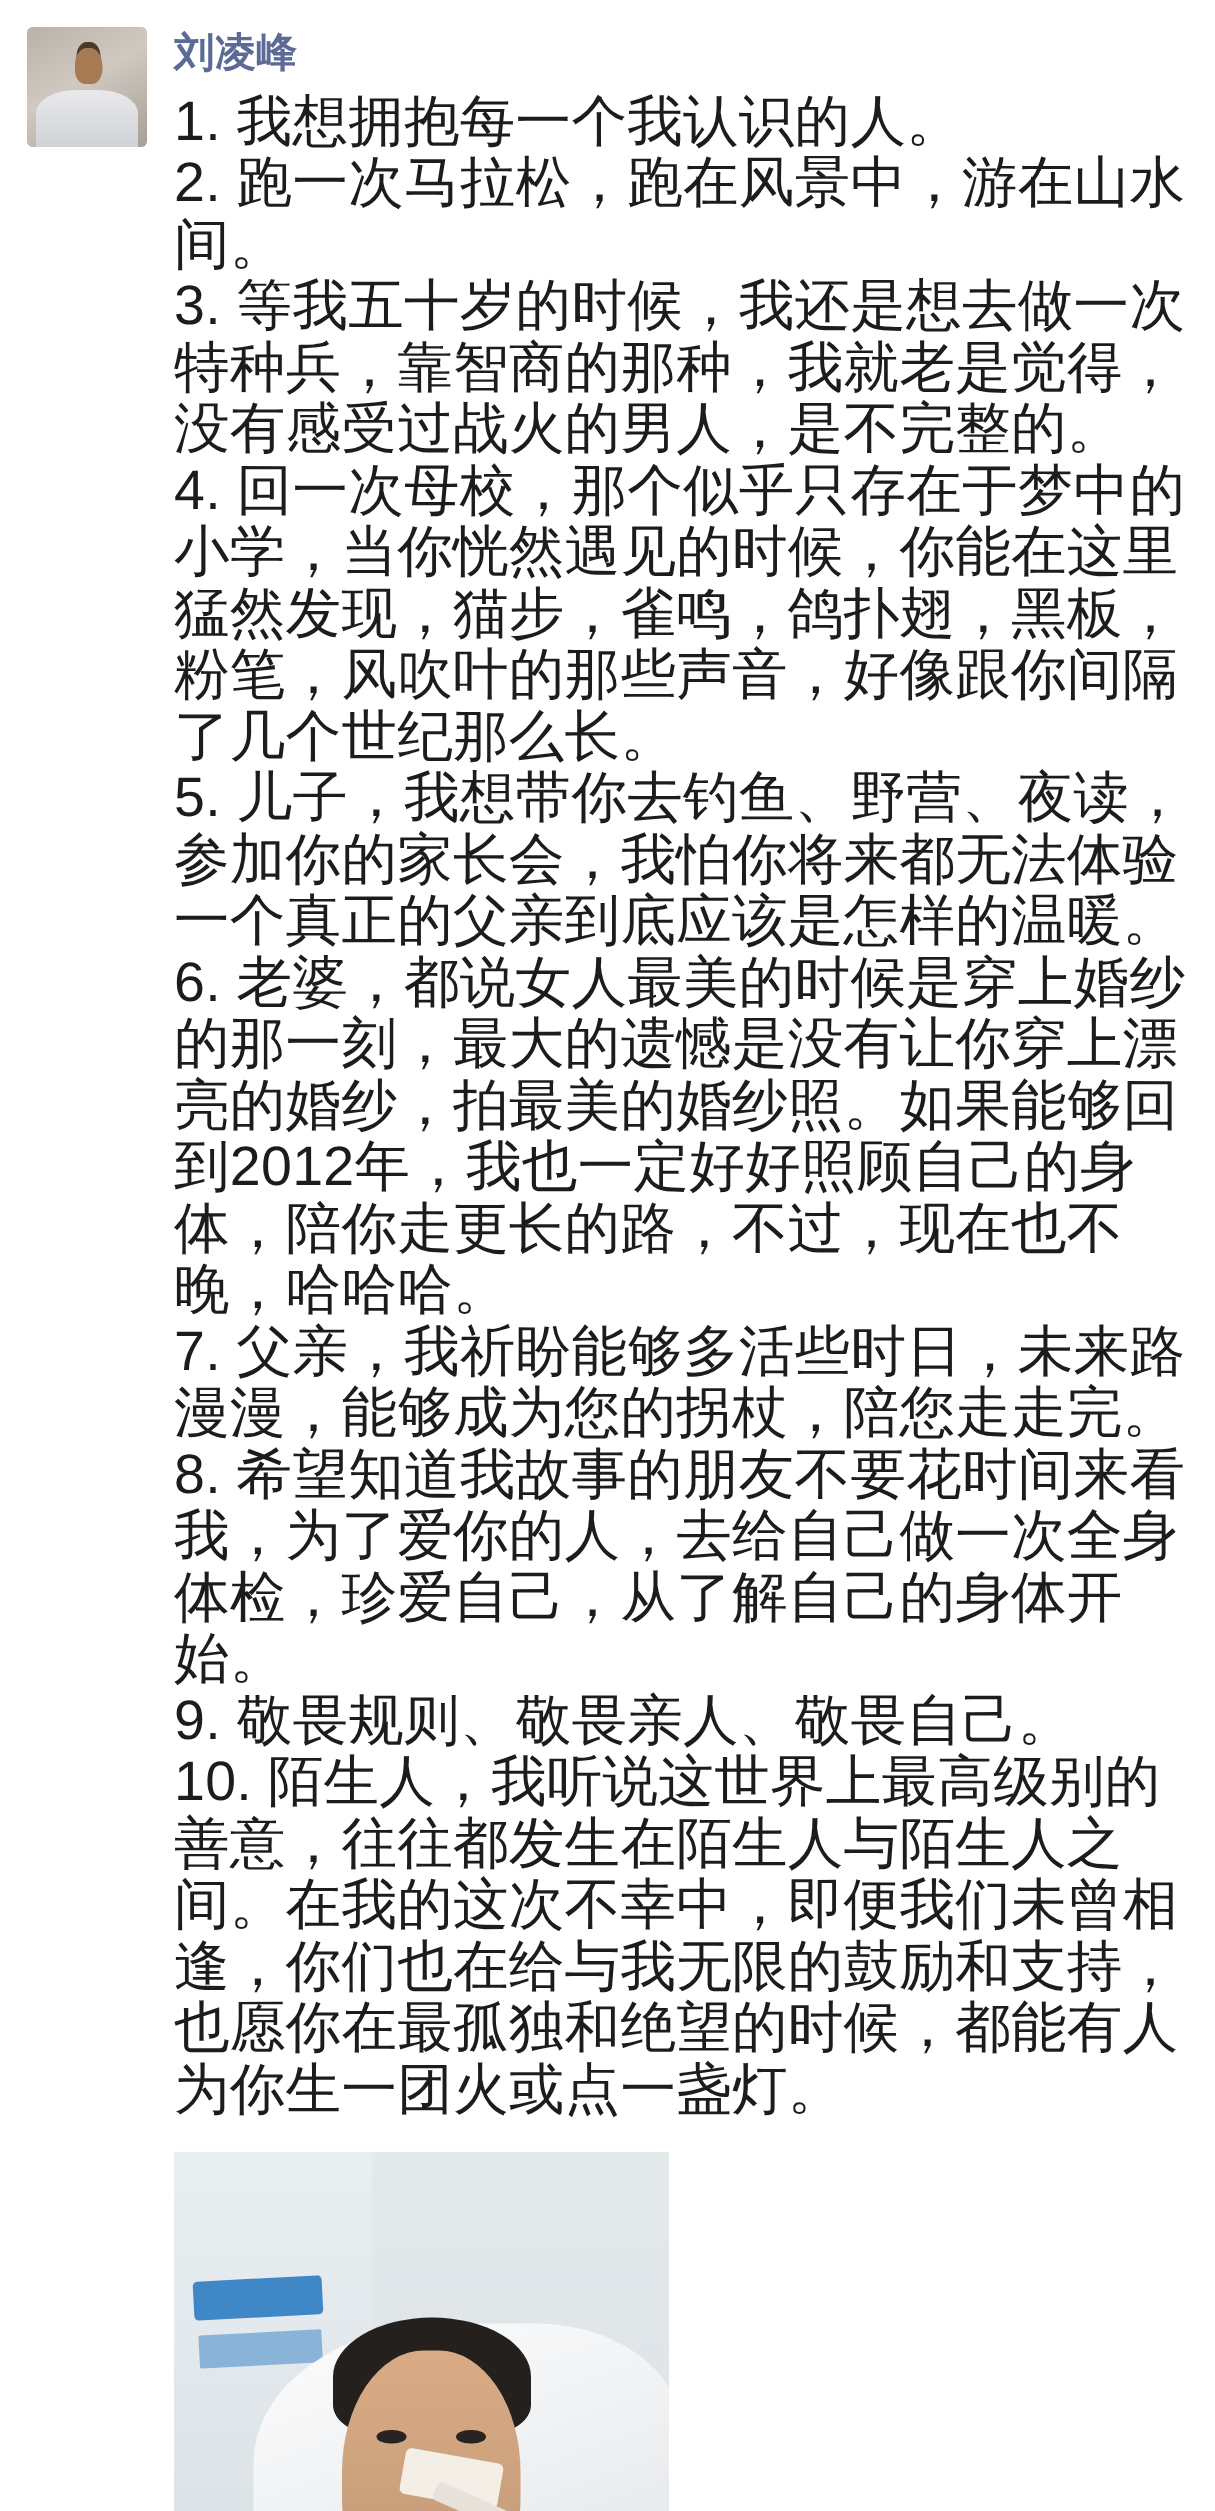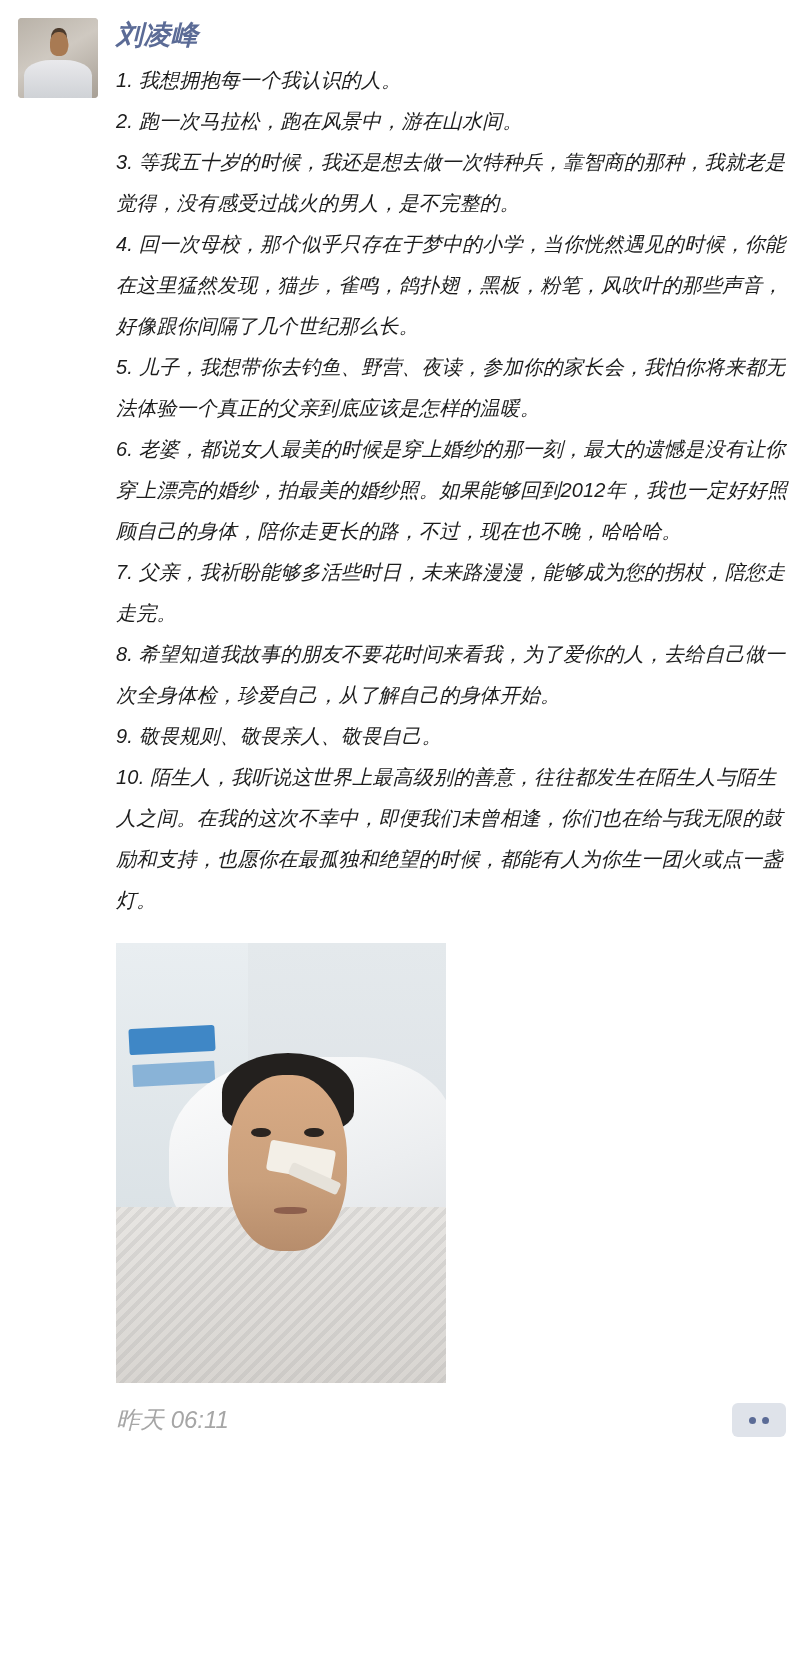--- a/index.html
+++ b/index.html
@@ -15,21 +15,20 @@
   }
   .moment {
     position: relative;
     width: 810px;
     height: 1674px;
     background: #ffffff;
     box-sizing: border-box;
     padding: 18px 18px 0 18px;
     display: flex;
     flex-direction: row;
-    font-style: italic;
   }
   
   .avatar {
     width: 80px;
     height: 80px;
     flex: 0 0 80px;
     border-radius: 4px;
     overflow: hidden;
     position: relative;
     background: #c8c2bb;
@@ -70,21 +69,21 @@
   .author {
     color: #5b6b96;
     font-size: 27px;
     line-height: 34px;
     font-weight: 600;
     letter-spacing: 0.5px;
     margin: 0 0 8px 0;
   }
   .content {
     color: #1c1c1c;
-    font-size: 20px;
+    font-size: 37px;
     line-height: 41px;
     letter-spacing: 0.2px;
     white-space: pre-wrap;
     word-break: break-word;
     margin: 0;
   }
   .photo {
     margin-top: 22px;
     width: 330px;
     height: 440px;

